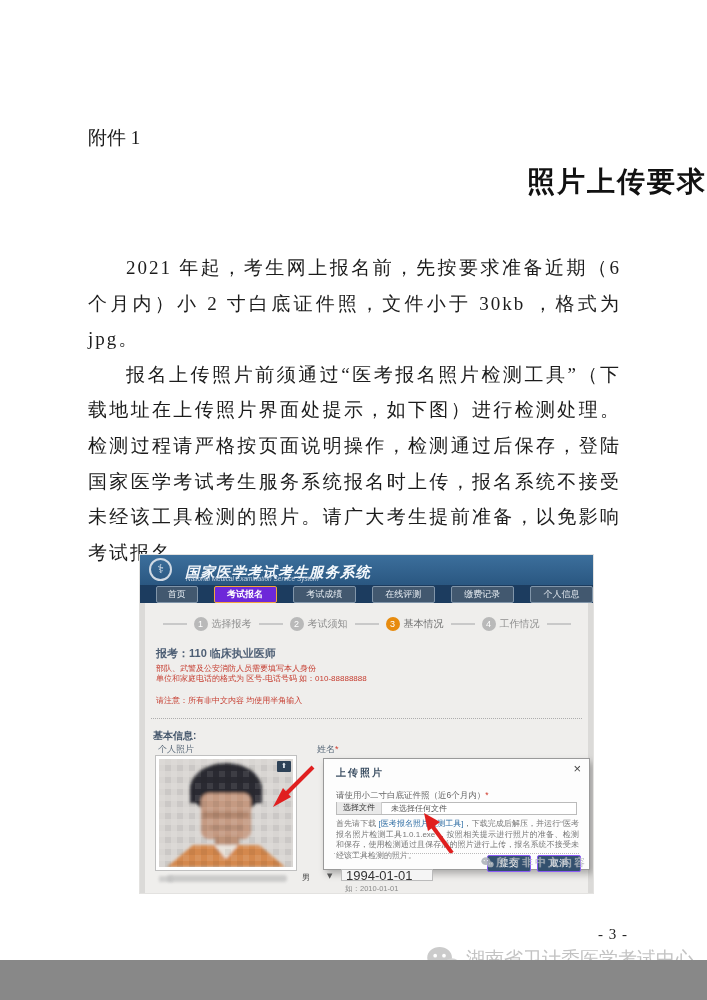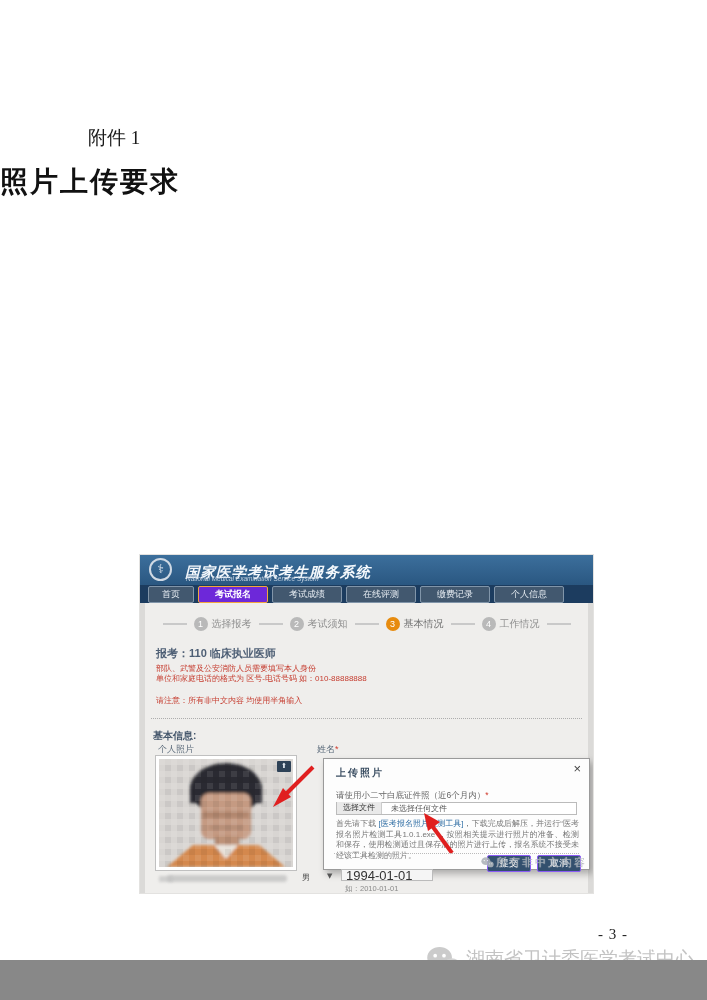--- a/index.html
+++ b/index.html
@@ -1,21 +1,21 @@
 <!DOCTYPE html>
 <html><head>
 <meta charset="utf-8">
 <style>
   html,body{margin:0;padding:0;background:#888;}
   #page{position:relative;width:707px;height:960px;background:#ffffff;margin:0 auto;
         font-family:"Liberation Serif","DejaVu Serif",serif;overflow:hidden;}
 
   
   .attach{position:absolute;left:88px;top:125px;font-size:19px;color:#1a1a1a;}
-  .doc-title{position:absolute;left:0;right:0;top:163px;text-align:left;
+  .doc-title{position:absolute;left:0;right:0;top:163px;text-align:right;
              font-size:28px;font-weight:bold;letter-spacing:2px;color:#111;}
   .doc-body{position:absolute;left:88px;top:250px;width:533px;font-size:19px;
             line-height:35.6px;letter-spacing:2px;color:#1c1c1c;
             text-align:justify;text-justify:inter-character;}
   .doc-body p{margin:0;text-indent:2em;}
 
   .page-num{position:absolute;right:79px;top:926px;font-size:15px;color:#222;letter-spacing:1px;}
 
   .footer-mark{position:absolute;left:426px;top:946px;display:flex;gap:4px;
                color:#c3c3c3;font-family:"Liberation Sans",sans-serif;font-size:19px;
@@ -28,21 +28,21 @@
   .shot-header{position:absolute;left:0;top:0;width:100%;height:30px;
                background:linear-gradient(#3c6f9c,#2a5781);}
   .logo{position:absolute;left:9px;top:3px;width:23px;height:23px;border:2px solid #cfd9e4;
         border-radius:50%;box-sizing:border-box;color:#e8eff6;font-size:12px;line-height:19px;
         text-align:center;}
   .sys-title{position:absolute;left:45px;top:8px;font-size:14.5px;font-weight:bold;
              font-style:italic;color:#f4f8fc;letter-spacing:1px;white-space:nowrap;}
   .sys-sub{position:absolute;left:46px;top:20px;font-size:6.5px;color:#c5d3e1;
            font-style:italic;white-space:nowrap;}
   .shot-nav{position:absolute;left:0;top:30px;width:100%;height:18px;background:#1c3c5f;
-            display:flex;align-items:center;gap:4px;padding-left:8px;box-sizing:border-box;}
+            display:flex;align-items:center;gap:16px;padding-left:16px;box-sizing:border-box;}
   .tab{font-size:9px;color:#e6ecf2;background:#42586f;border:1px solid #8195a9;
        border-radius:2px;text-align:center;padding:1px 0;width:68px;white-space:nowrap;}
   .tab.first{width:44px;}
   .tab.active{background:#6d28d9;border-color:#f2a63e;color:#fff;font-weight:bold;}
 
   .shot-content{position:absolute;left:0;top:48px;width:100%;height:290px;
                 background:#efeeec;border-left:5px solid #dbdad8;border-right:5px solid #dbdad8;
                 box-sizing:border-box;}
 
   .steps{position:absolute;left:0;top:14px;width:100%;display:flex;align-items:center;
@@ -106,20 +106,24 @@
              box-sizing:border-box;}
   .frag-hint{position:absolute;left:200px;top:281px;font-size:7.5px;color:#8a8a8a;}
 </style>
 </head>
 <body>
 
 <div id="page">
 
   <div class="attach">附件 1</div>
   <div class="doc-title">照片上传要求</div>
+  <div class="doc-body">
+    <p>2021 年起，考生网上报名前，先按要求准备近期（6 个月内）小 2 寸白底证件照，文件小于 30kb ，格式为 jpg。</p>
+    <p>报名上传照片前须通过“医考报名照片检测工具”（下载地址在上传照片界面处提示，如下图）进行检测处理。检测过程请严格按页面说明操作，检测通过后保存，登陆国家医学考试考生服务系统报名时上传，报名系统不接受未经该工具检测的照片。请广大考生提前准备，以免影响考试报名。</p>
+  </div>
 
   <div id="shot">
 
     <div class="shot-header">
       <div class="logo">⚕</div>
       <div class="sys-title">国家医学考试考生服务系统</div>
       <div class="sys-sub">National Medical Examination Service System</div>
     </div>
 
     <div class="shot-nav">

